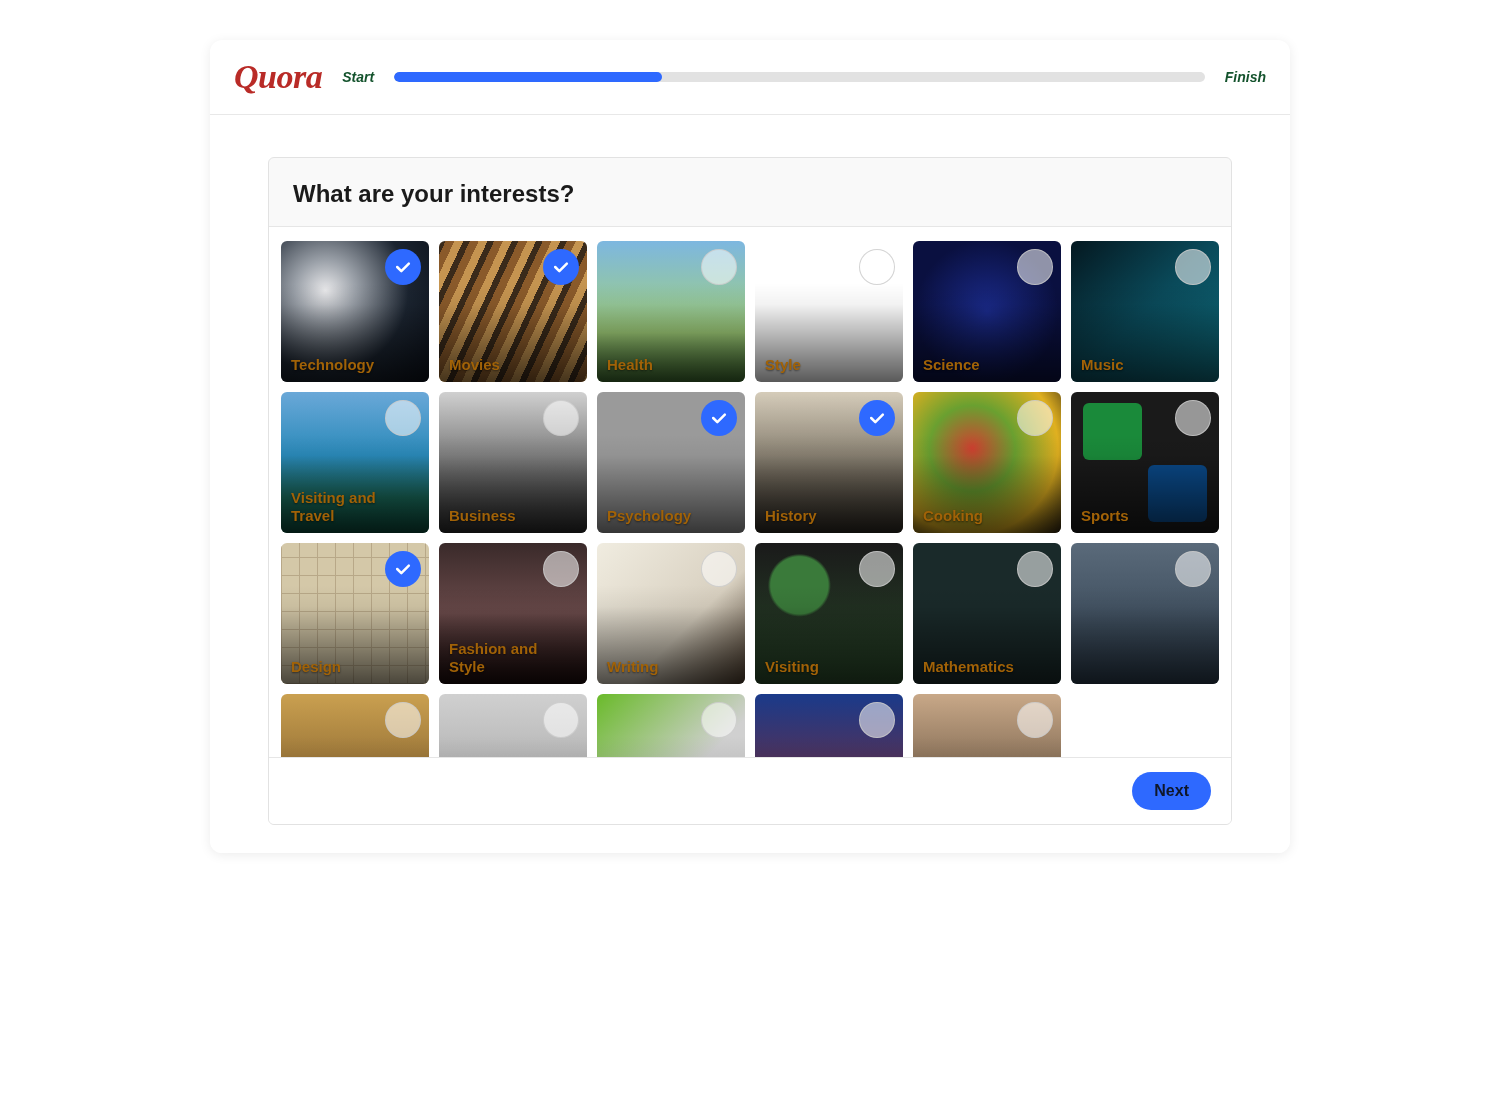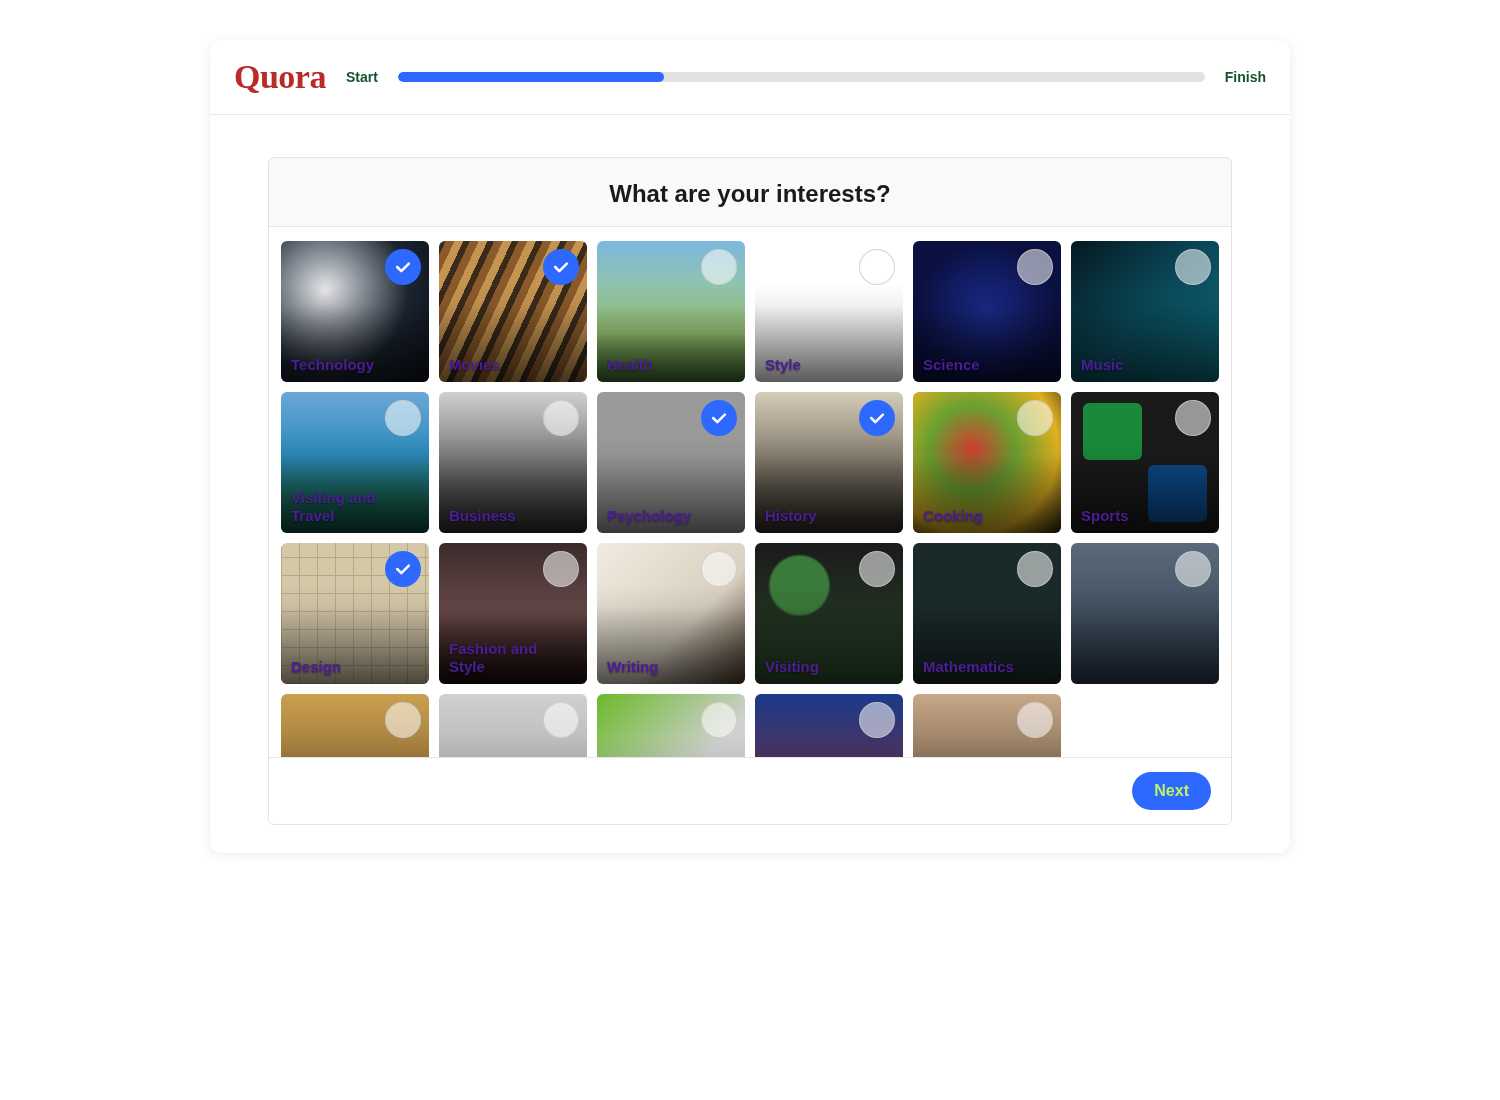--- a/index.html
+++ b/index.html
@@ -19,20 +19,21 @@
   border-radius: 12px;
   box-shadow: 0 2px 12px rgba(0,0,0,0.08);
   overflow: hidden;
 }
 .header {
   display: flex;
   align-items: center;
   padding: 18px 24px;
   border-bottom: 1px solid #e8e8e8;
   gap: 20px;
+  font-style: italic;
 }
 .logo {
   font-family: Georgia, "Times New Roman", serif;
   font-weight: bold;
   font-size: 34px;
   color: #b92b27;
   letter-spacing: -0.5px;
 }
 .progress-label {
   font-size: 14px;
@@ -65,21 +66,20 @@
   overflow: hidden;
 }
 .panel-header {
   padding: 22px 24px 18px;
   border-bottom: 1px solid #e6e6e6;
 }
 .panel-title {
   font-size: 24px;
   font-weight: 700;
   color: #1a1a1a;
-  text-align: center;
 }
 .scroll-area {
   background: #fff;
   height: 530px;
   overflow-y: scroll;
   padding: 14px 12px 14px 12px;
 }
 .scroll-area::-webkit-scrollbar { width: 14px; }
 .scroll-area::-webkit-scrollbar-track { background: #f0f0f0; }
 .scroll-area::-webkit-scrollbar-thumb { background: #c0c0c0; border-radius: 7px; border: 3px solid #f0f0f0; }
@@ -101,21 +101,21 @@
 .tile::after {
   content: "";
   position: absolute; inset: 0;
   background: linear-gradient(to top, rgba(0,0,0,0.65) 0%, rgba(0,0,0,0.05) 55%, rgba(0,0,0,0) 70%);
 }
 .tile-label {
   position: absolute;
   bottom: 8px;
   left: 10px;
   right: 10px;
-  color: #4c1d95;
+  color: #a16207;
   font-weight: 700;
   font-size: 15px;
   line-height: 1.2;
   z-index: 2;
   text-shadow: 0 1px 2px rgba(0,0,0,0.5);
 }
 .check-circle {
   position: absolute;
   top: 8px;
   right: 8px;
@@ -143,21 +143,21 @@
 }
 .panel-footer {
   background: #fff;
   padding: 14px 20px;
   border-top: 1px solid #e6e6e6;
   display: flex;
   justify-content: flex-end;
 }
 .next-btn {
   background: #2e69ff;
-  color: #bef264;
+  color: #0f172a;
   border: none;
   border-radius: 999px;
   padding: 10px 22px;
   font-size: 16px;
   font-weight: 600;
   cursor: pointer;
 }
 
 .bg-technology { background: radial-gradient(circle at 30% 35%, #e8e8ea 0%, #9aa0a8 22%, #1b2430 60%, #0a0f18 100%); }
 .bg-movies { background: repeating-linear-gradient(115deg, #3a2a1a 0 6px, #8a5a2a 6px 14px, #c59450 14px 22px); }

